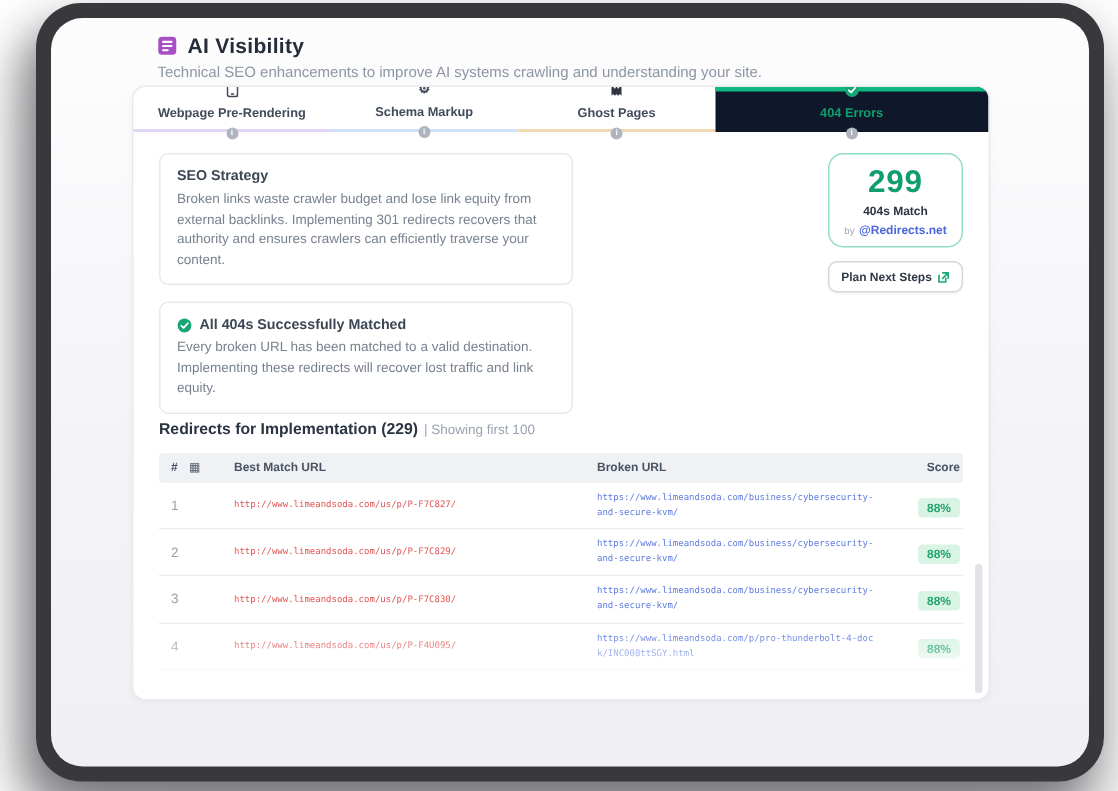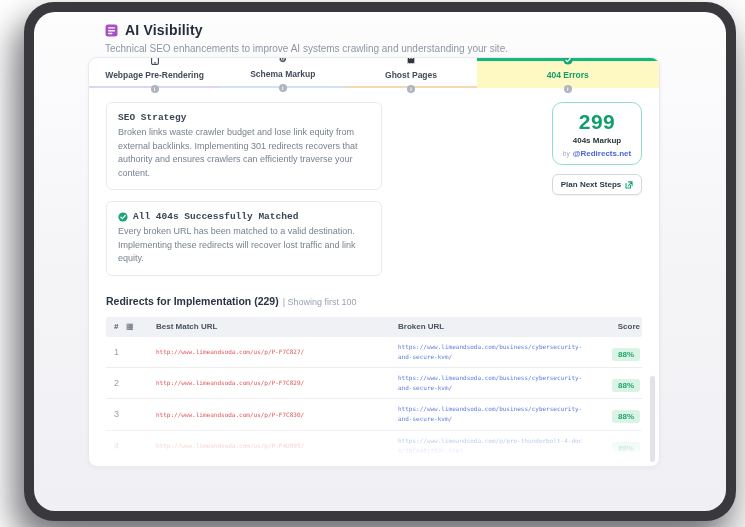--- a/index.html
+++ b/index.html
@@ -25,53 +25,53 @@
   
   .tabs { display:flex; height:30px; }
   .tab { display:flex; align-items:center; justify-content:center; gap:5px;
     font-size:8.5px; font-weight:bold; color:#414b5a; cursor:pointer;
     border-bottom:2px solid transparent; border-top:3px solid transparent;flex-direction:column; }
   .tab:nth-child(1){ flex:0 0 23%; }
   .tab:nth-child(2){ flex:0 0 22%; }
   .tab:nth-child(3){ flex:0 0 23%; }
   .tab:nth-child(4){ flex:0 0 32%; }
   .tab.active { border-top:3px solid var(--accent-green,#10b981); border-bottom-color:transparent;
-    color:#11a06c; background:#fef9c3; }
+    color:#11a06c; background:#0f172a; }
   .tab .glyph { font-size:9px; line-height:1; color:#3e4754; }
   .info { display:inline-block; width:8px; height:8px; border-radius:50%;
     background:#aeb5bf; color:#ffffff; font-size:5.5px; line-height:8px; text-align:center;
     font-weight:bold; font-style:normal; }
 
   
   .content { padding:14px 17px 0 17px; }
   .toprow { display:flex; justify-content:space-between; align-items:flex-start; }
   .leftcol { width:276px; }
   .rightcol { width:90px; display:flex; flex-direction:column; align-items:stretch; }
 
   .box { border:1px solid #e7e9ed; border-radius:6px; padding:9px 11px; background:#fff; }
-  .box-title { font-size:9.5px; font-weight:bold; color:#3c4654; margin-bottom:3px;font-family:Liberation Mono, monospace; }
+  .box-title { font-size:9.5px; font-weight:bold; color:#3c4654; margin-bottom:3px; }
   .box-body { font-size:9px; color:#78828f; line-height:1.5; }
   .box + .box { margin-top:11px; }
   .box-title-row { display:flex; align-items:center; gap:5px; margin-bottom:3px; }
 
   .stat-card { border:1.5px solid #90dfc1; border-radius:10px; background:#fff;
     padding:7px 4px 6px; text-align:center; }
   .stat-count { font-size:21px; font-weight:bold; color:#0f9e6c; letter-spacing:.5px; }
   .stat-label { font-size:8px; font-weight:bold; color:#2b3442; margin-top:2px; }
   .stat-by { margin-top:4px; display:flex; justify-content:center; align-items:baseline; gap:3px; }
   .by-txt { font-size:6.5px; color:#a2aab6; }
   .by-link { font-size:8px; font-weight:bold; color:#4a66d8; cursor:pointer; }
 
   .plan-btn { margin-top:9px; background:#fff; border:1px solid #d4d8de; border-radius:6px;
     padding:5px 4px; font-size:8px; font-weight:bold; color:#2f3947; cursor:pointer;
     display:flex; align-items:center; justify-content:center; gap:4px;
     box-shadow:0 1px 2px rgba(30,35,50,.06); }
 
   
-  .tsec { margin-top:15px; display:flex; justify-content:space-between; align-items:flex-start; }
+  .tsec { display:flex; justify-content:space-between; align-items:flex-start; }
   .tsec-title { font-size:10.5px; font-weight:bold; color:#2b3442; }
   .tsec-sub { font-size:9px; color:#9aa3b0; font-weight:normal; margin-left:4px; }
   .export-btn { background:#fff; border:1px solid #d4d8de; border-radius:5px;
     padding:4px 8px; font-size:8px; font-weight:bold; color:#333d4b; cursor:pointer;
     display:flex; align-items:center; gap:5px; box-shadow:0 1px 2px rgba(30,35,50,.06); }
 
   
   .table { margin-top:8px; }
   .thead, .trow { display:grid; grid-template-columns:20px 30px 242px 186px 1fr; align-items:center; }
   .thead { background:#f0f1f4; border-radius:2px; height:20px;
@@ -175,21 +175,21 @@
                   </svg>
                 </span>
                 <span class="box-title" style="margin-bottom:0">All 404s Successfully Matched</span>
               </div>
               <div class="box-body">Every broken URL has been matched to a valid destination. Implementing these redirects will recover lost traffic and link equity.</div>
             </div>
           </div>
           <div class="rightcol">
             <div class="stat-card">
               <div class="stat-count">299</div>
-              <div class="stat-label">404s Markup</div>
+              <div class="stat-label">404s Match</div>
               <div class="stat-by">
                 <span class="by-txt">by</span>
                 <span class="by-link">@Redirects.net</span>
               </div>
             </div>
             <button class="plan-btn">
               <span>Plan Next Steps</span>
               <span>
                 <svg width="8" height="8" viewBox="0 0 8 8">
                   <path d="M1 2.5 L1 7 L5.5 7 L5.5 4.5" fill="none" stroke="#17a673" stroke-width="1.1" stroke-linecap="round" stroke-linejoin="round"></path>

